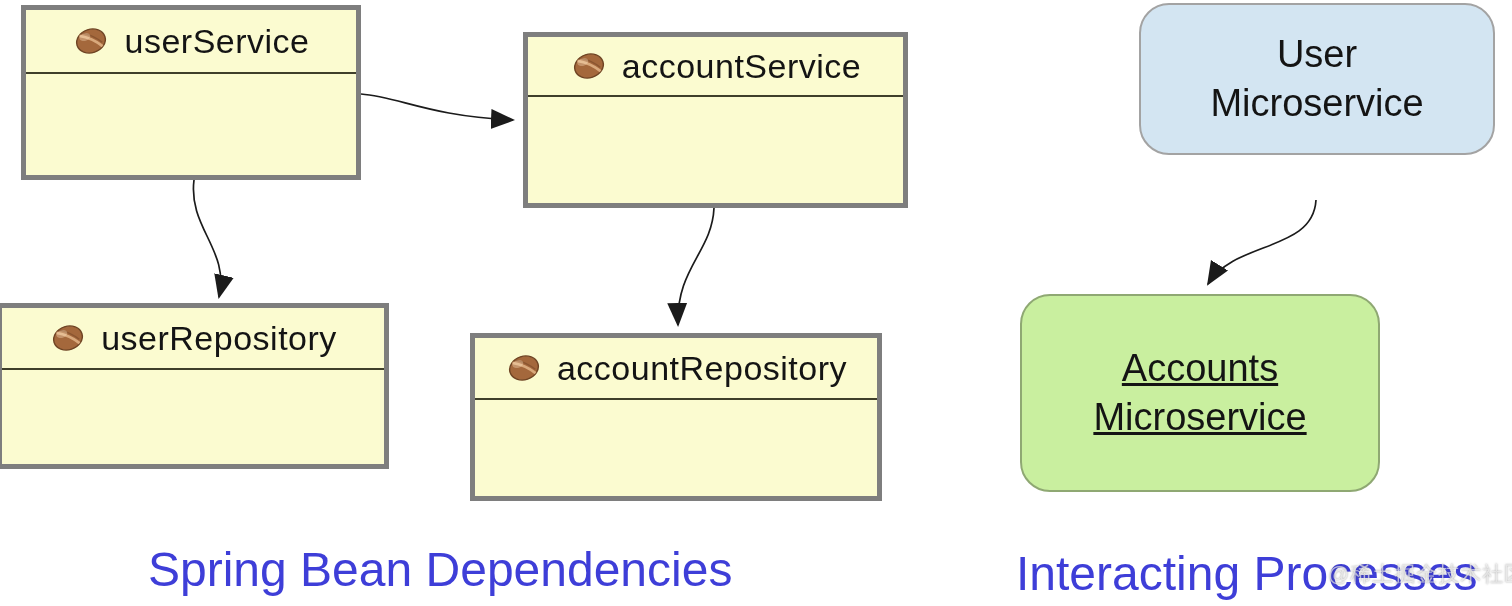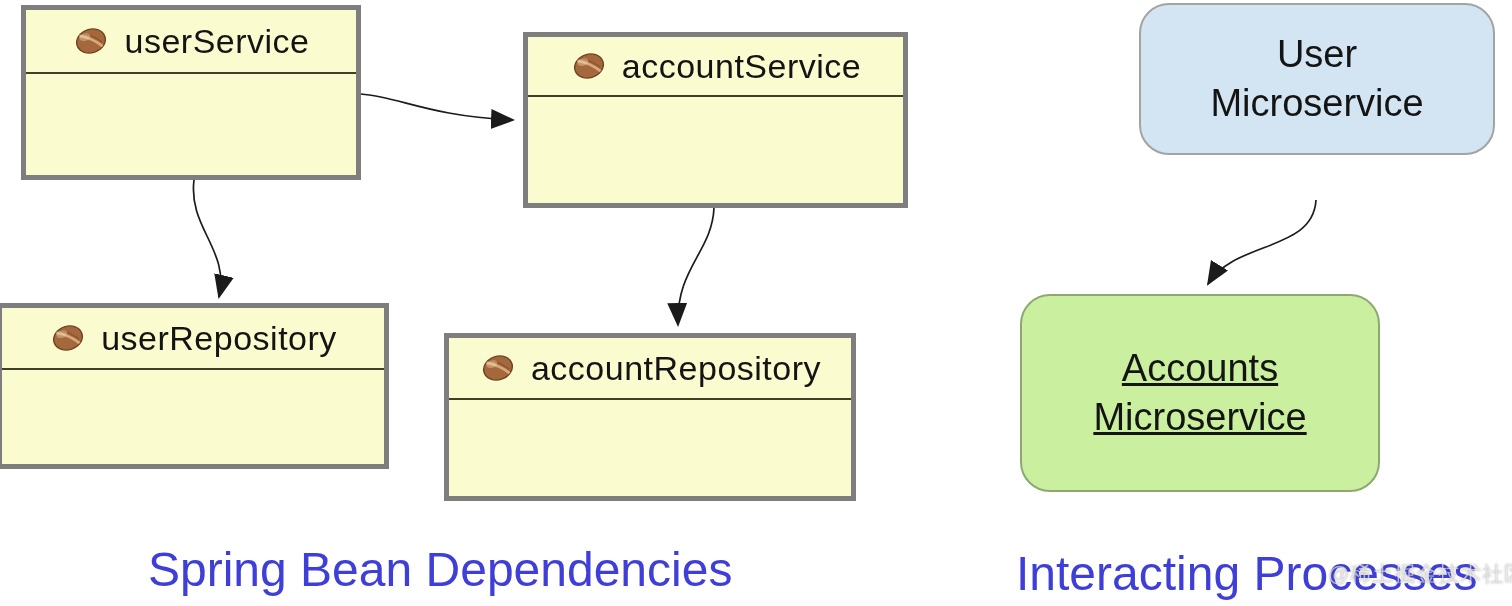--- a/index.html
+++ b/index.html
@@ -28,21 +28,21 @@
   }
   .bean-body{flex:1;}
   .bean-icon{display:inline-flex;align-items:center;}
 
   #box-userService       {left:21px;  top:5px;   width:340px; height:175px;}
   #box-userService       .bean-title{height:62px;}
   #box-accountService    {left:523px; top:32px;  width:385px; height:176px;}
   #box-accountService    .bean-title{height:58px;}
   #box-userRepository    {left:-3px;  top:303px; width:392px; height:166px;}
   #box-userRepository    .bean-title{height:60px;}
-  #box-accountRepository {left:444px; top:333px; width:412px; height:168px;}
+  #box-accountRepository {left:470px; top:333px; width:412px; height:168px;}
   #box-accountRepository .bean-title{height:60px;}
 
   
   .ms-box{
     position:absolute;
     box-sizing:border-box;
     border-radius:30px;
     display:flex;align-items:center;justify-content:center;
     text-align:center;
     color:#141414;

